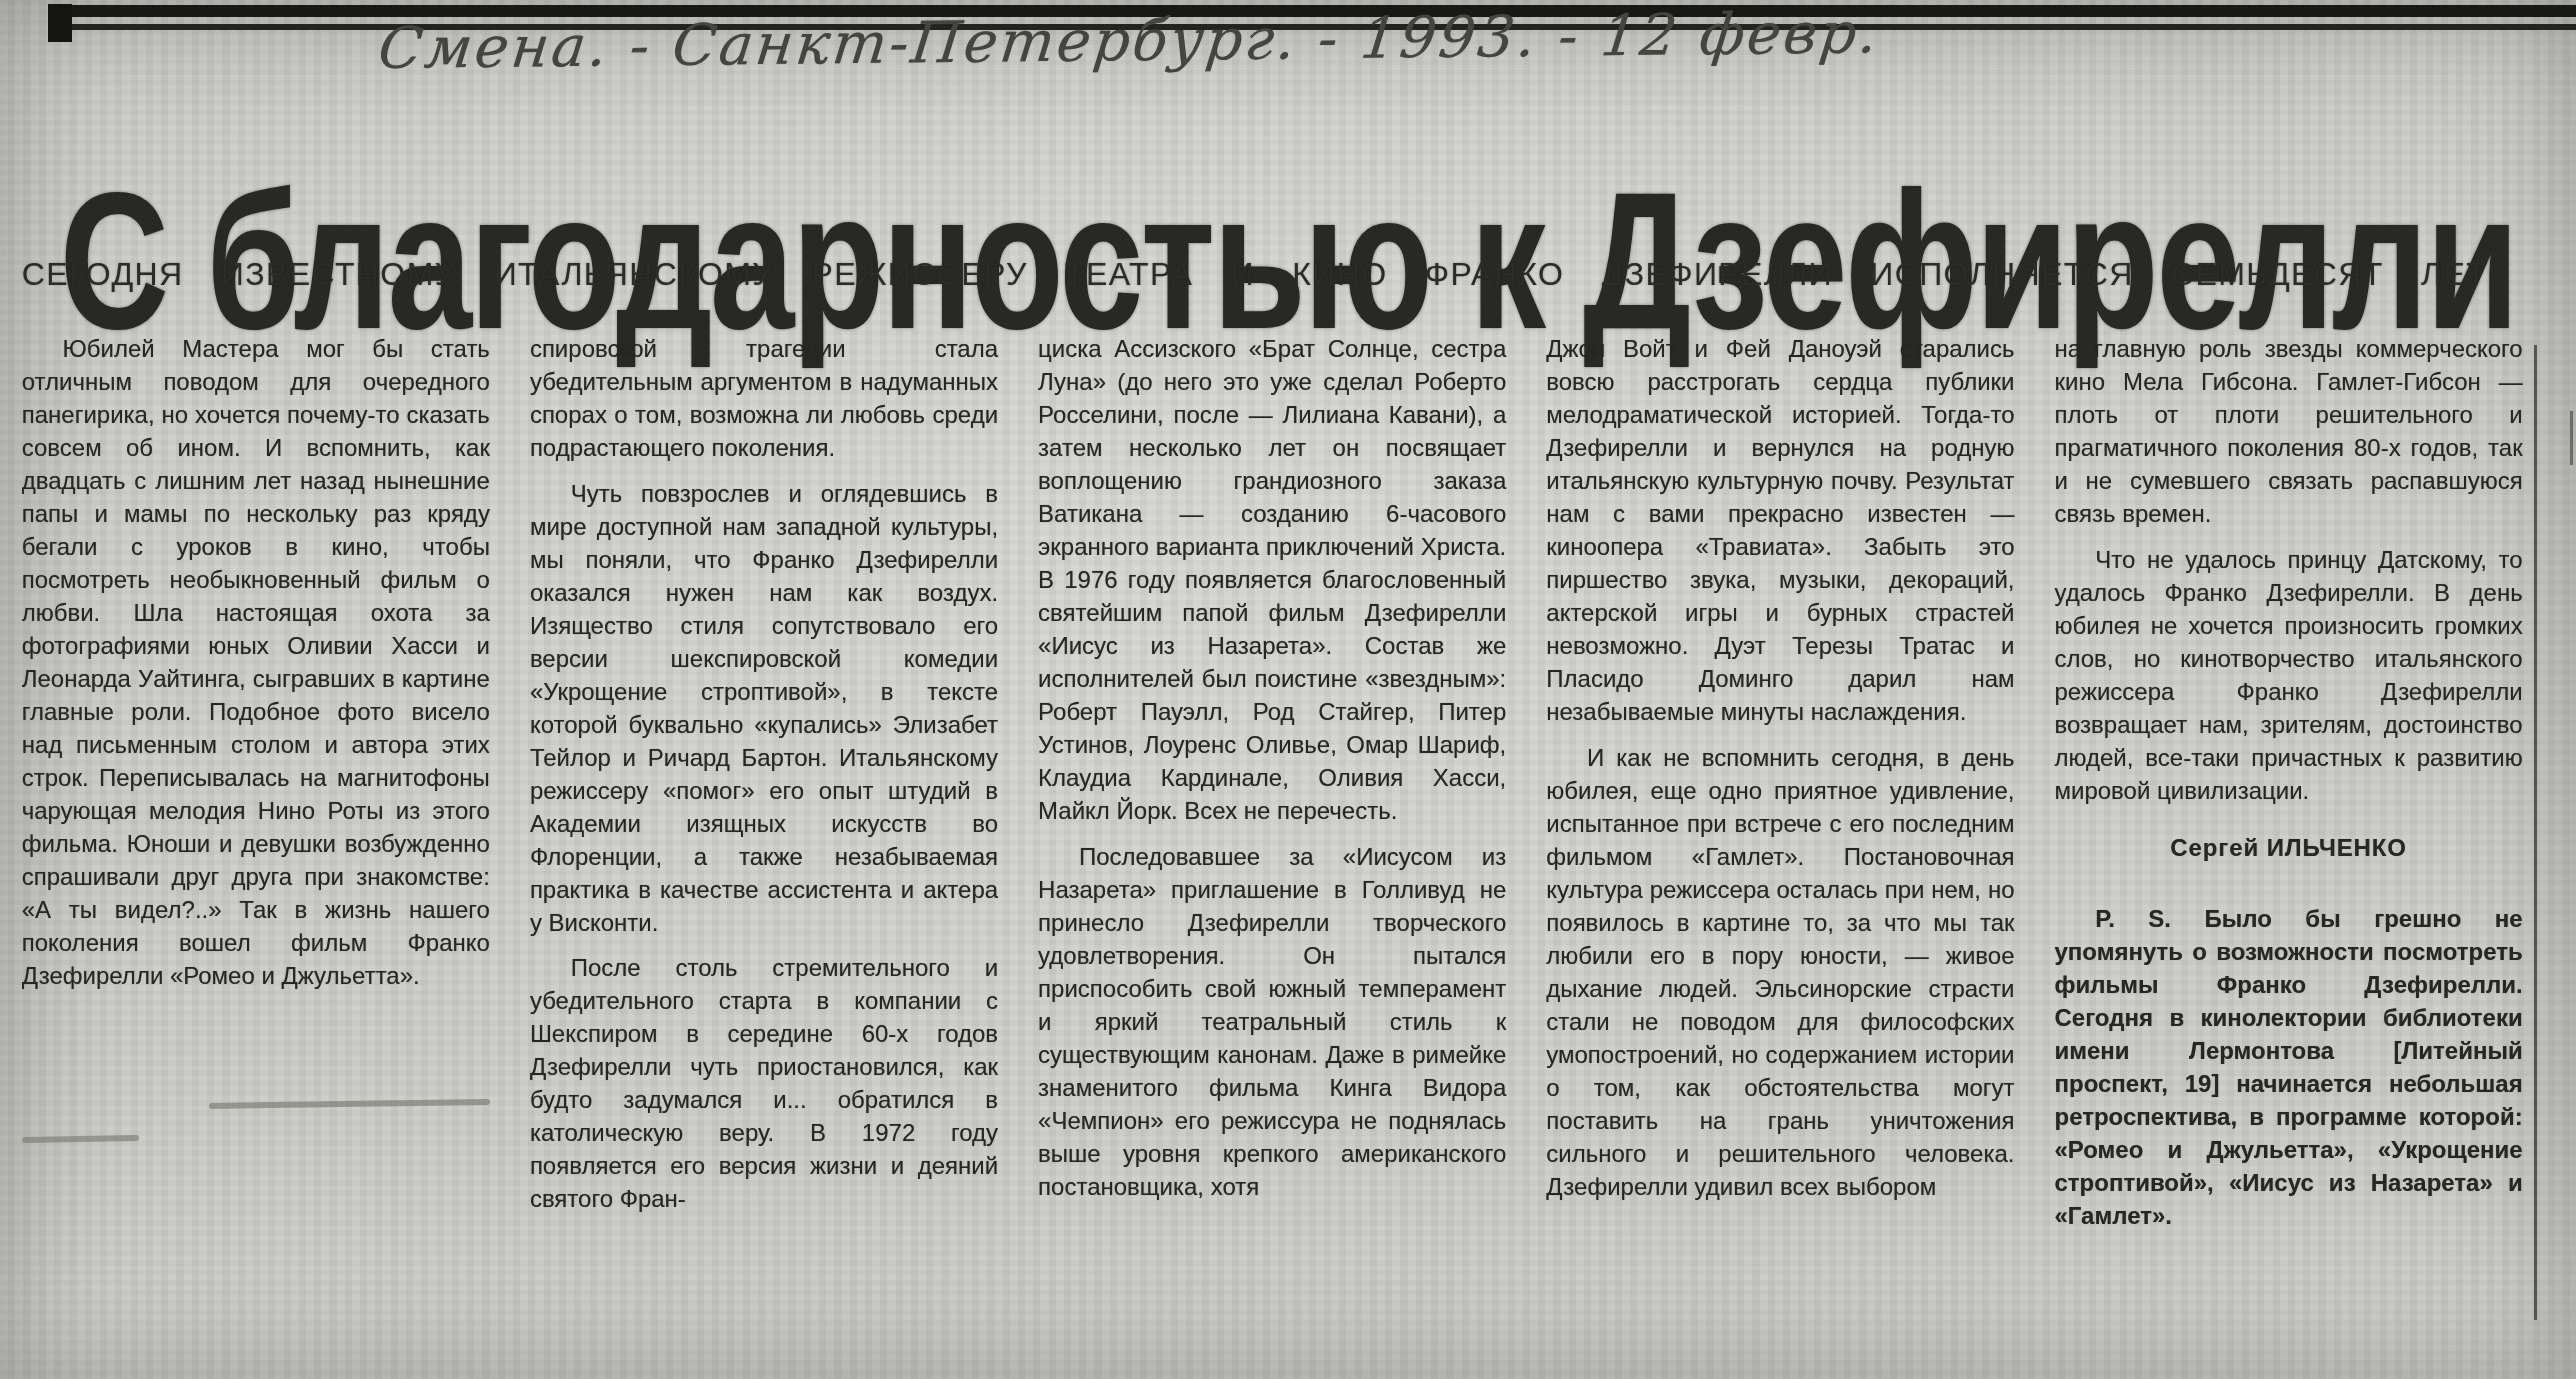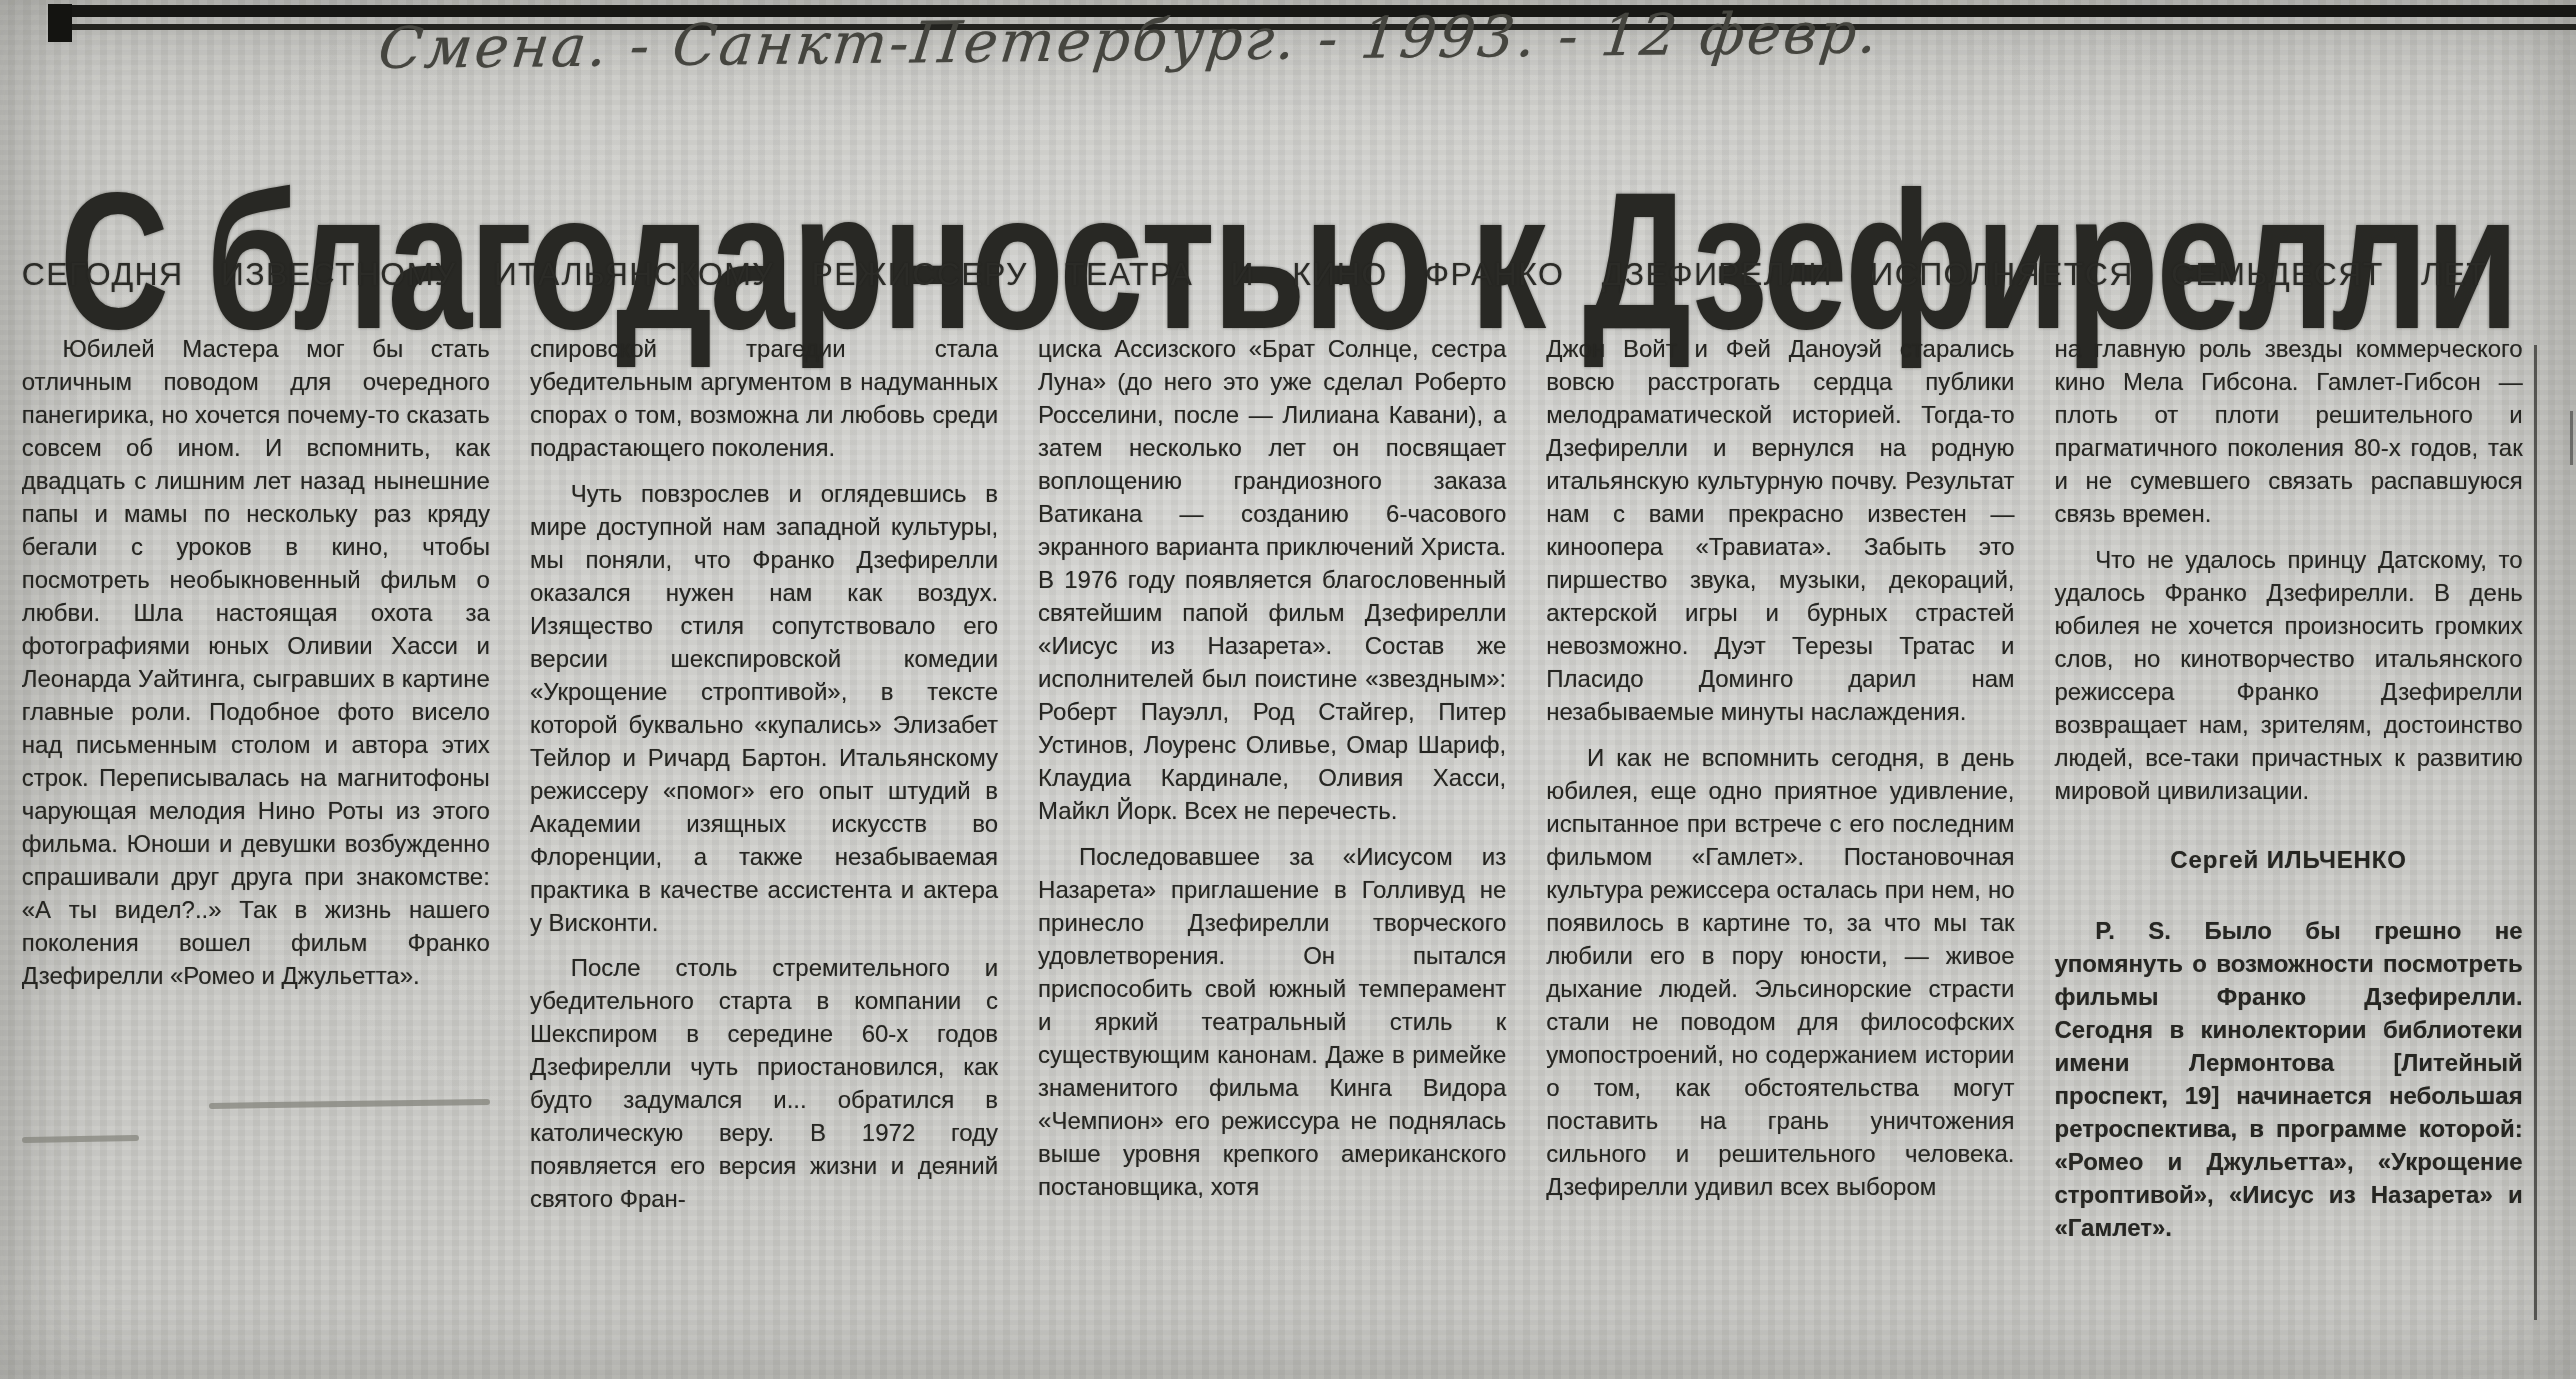--- a/index.html
+++ b/index.html
@@ -57,21 +57,21 @@
   .columns{
     position:absolute;left:21.7px;top:332px;width:2501px;height:1040px;
     display:grid;grid-template-columns:repeat(5,1fr);column-gap:40px;
     overflow:hidden;
   }
   .col{position:relative;font-size:24px;line-height:33px;text-align:justify;color:#262622;}
   .col p{margin:0 0 0 0;text-shadow:0 0 0.9px rgba(30,30,25,.4);}
   .col p + p{margin-top:12.6px;}
   .col p.indent{text-indent:1.7em;}
   .col p.author{
-    margin-top:36px;text-align:center;font-weight:700;
+    margin-top:24px;text-align:center;font-weight:700;
     text-indent:0;letter-spacing:0.9px;
   }
   .col p.ps{margin-top:38px;font-weight:700;text-indent:1.7em;}
 
   
   .pencil{position:absolute;height:6.3px;background:#84847c;opacity:.75;border-radius:3.6px;}
   .pencil.u1{left:40%;width:60%;top:769px;transform:rotate(-0.8deg);}
   .pencil.u2{left:0;width:25%;top:804px;transform:rotate(-1deg);}
 
   

